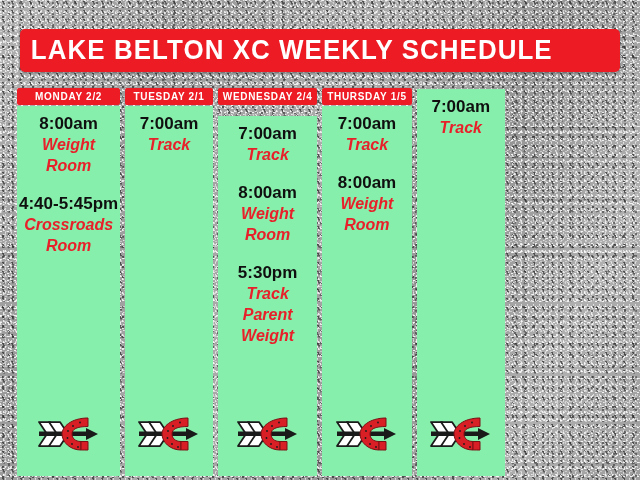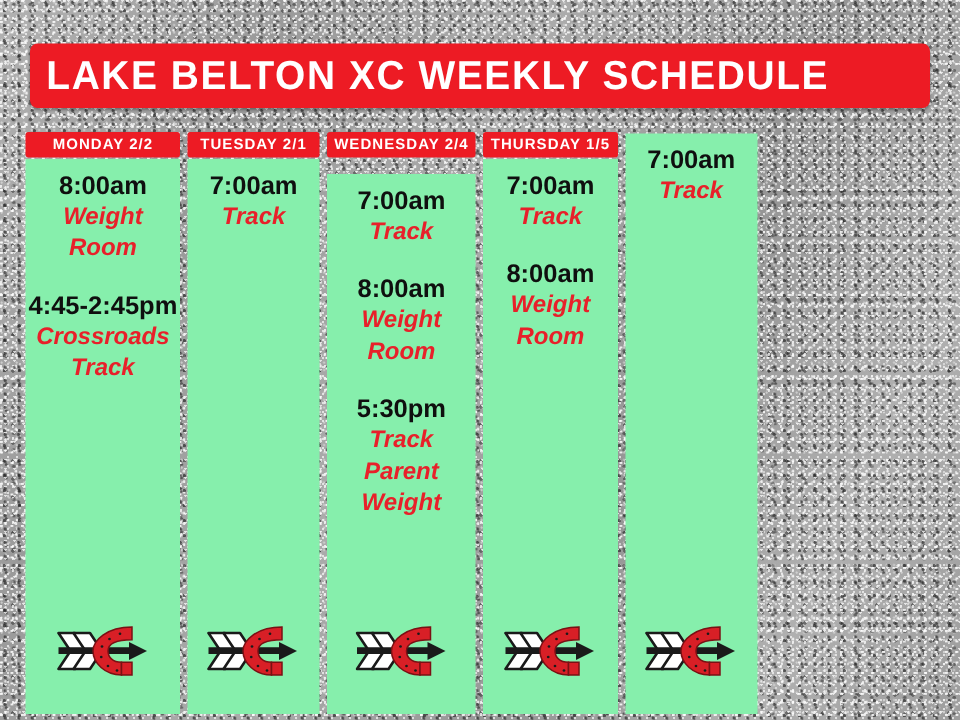--- a/index.html
+++ b/index.html
@@ -173,22 +173,22 @@
     <div class="day-column w-mon">
       <div class="day-header">
         <span class="day-header-label">MONDAY 2/2</span>
       </div>
       <div class="day-body">
         <div class="event">
           <span class="event-time">8:00am</span>
           <span class="event-title">Weight Room</span>
         </div>
         <div class="event">
-          <span class="event-time">4:45-2:45pm</span>
-          <span class="event-title">Crossroads Track</span>
+          <span class="event-time">4:40-5:45pm</span>
+          <span class="event-title">Crossroads Room</span>
         </div>
         <div class="logo-wrap">
           <svg width="62" height="40" viewBox="0 0 124 80" aria-hidden="true">
             <g>
               <path d="M2 16 L24 16 L40 40 L24 64 L2 64 L18 40 Z" fill="#ffffff" stroke="#1a1a1a" stroke-width="3.5" stroke-linejoin="round"></path>
               <path d="M22 16 L44 16 L60 40 L44 64 L22 64 L38 40 Z" fill="#ffffff" stroke="#1a1a1a" stroke-width="3.5" stroke-linejoin="round"></path>
               <rect x="2" y="35" width="96" height="9" fill="#1a1a1a"></rect>
               <path d="M96 28 L120 40 L96 52 Z" fill="#1a1a1a"></path>
               <path d="M100 8 C 66 8, 48 26, 48 40 C 48 56, 64 72, 86 72 L 86 55 C 74 55, 68 48, 68 40 C 68 30, 78 25, 100 25 Z" fill="#d81f26" stroke="#7a1014" stroke-width="2"></path>
               <path d="M100 72 C 88 72, 86 72, 86 72 L 86 55 L 100 55 Z" fill="#d81f26" stroke="#7a1014" stroke-width="2"></path>

